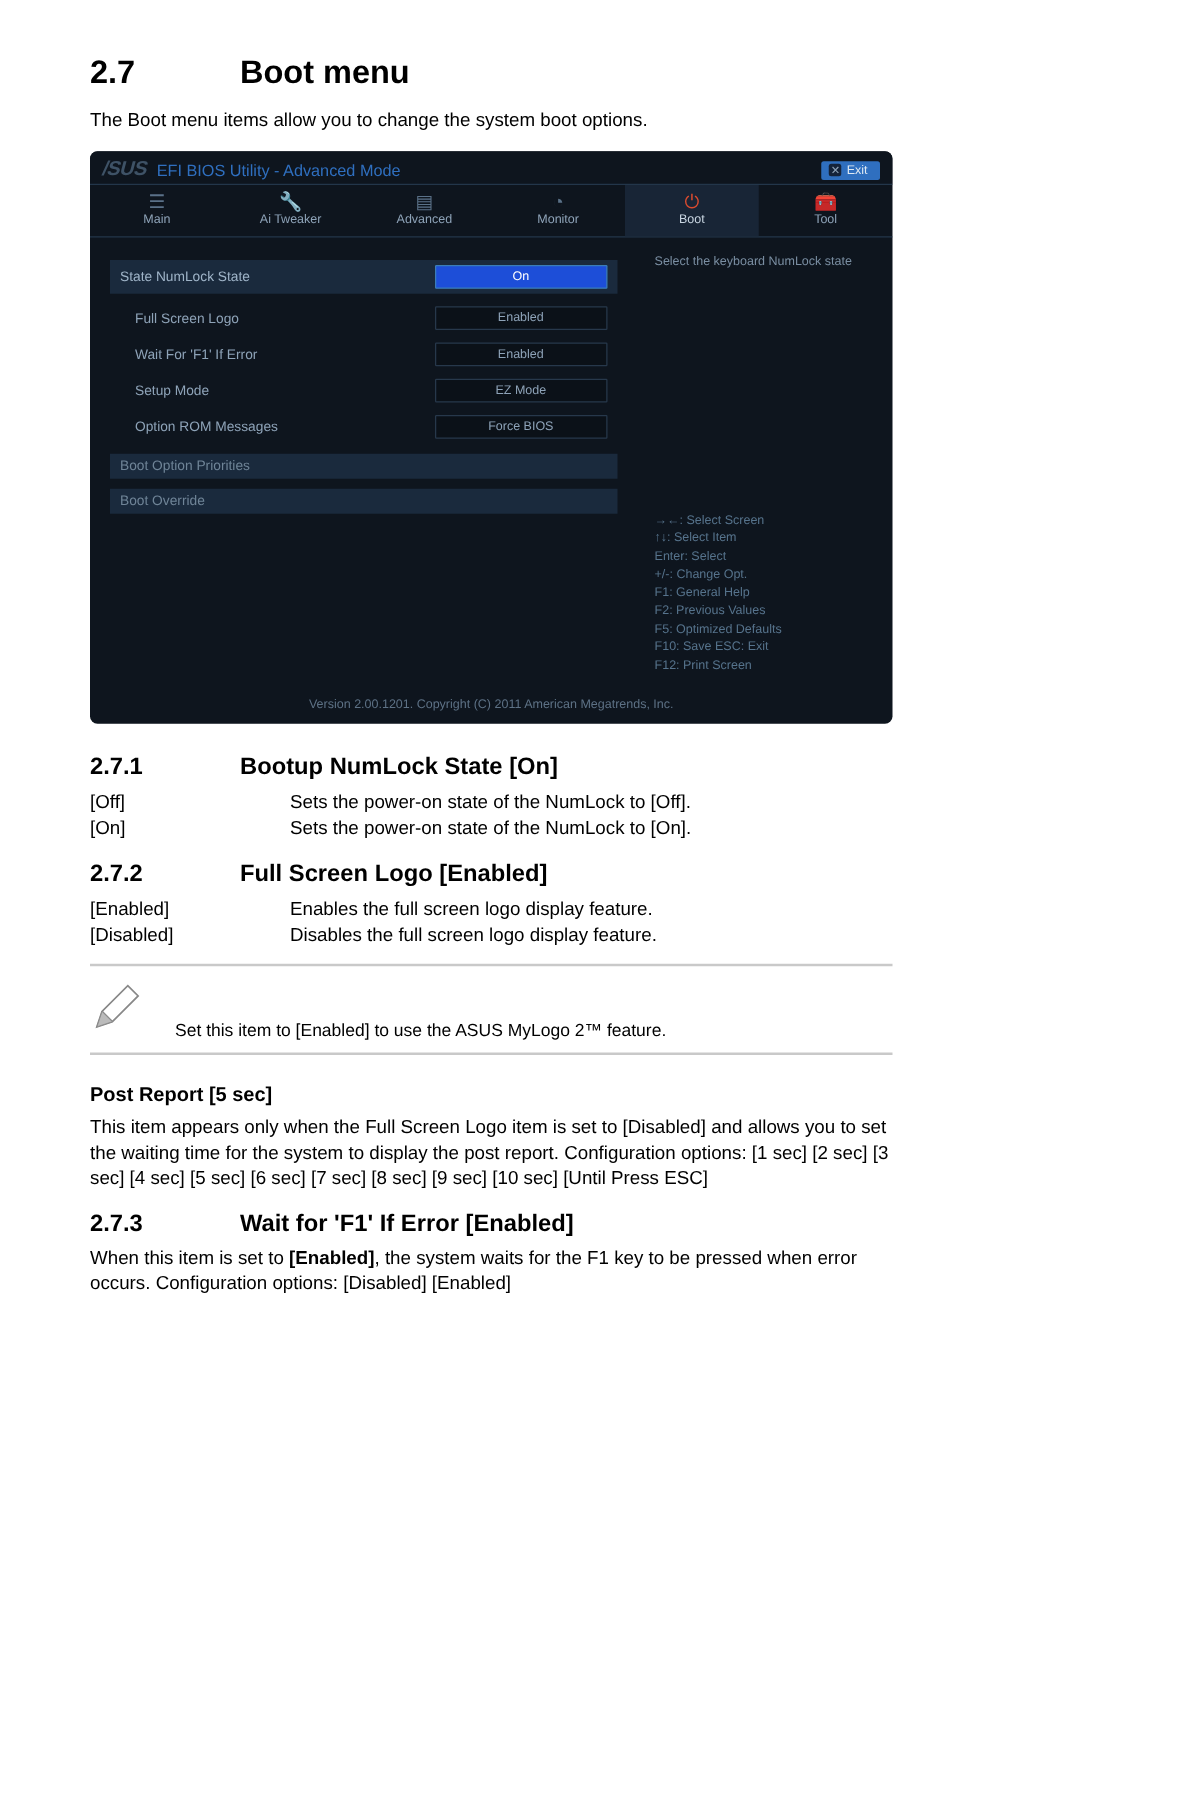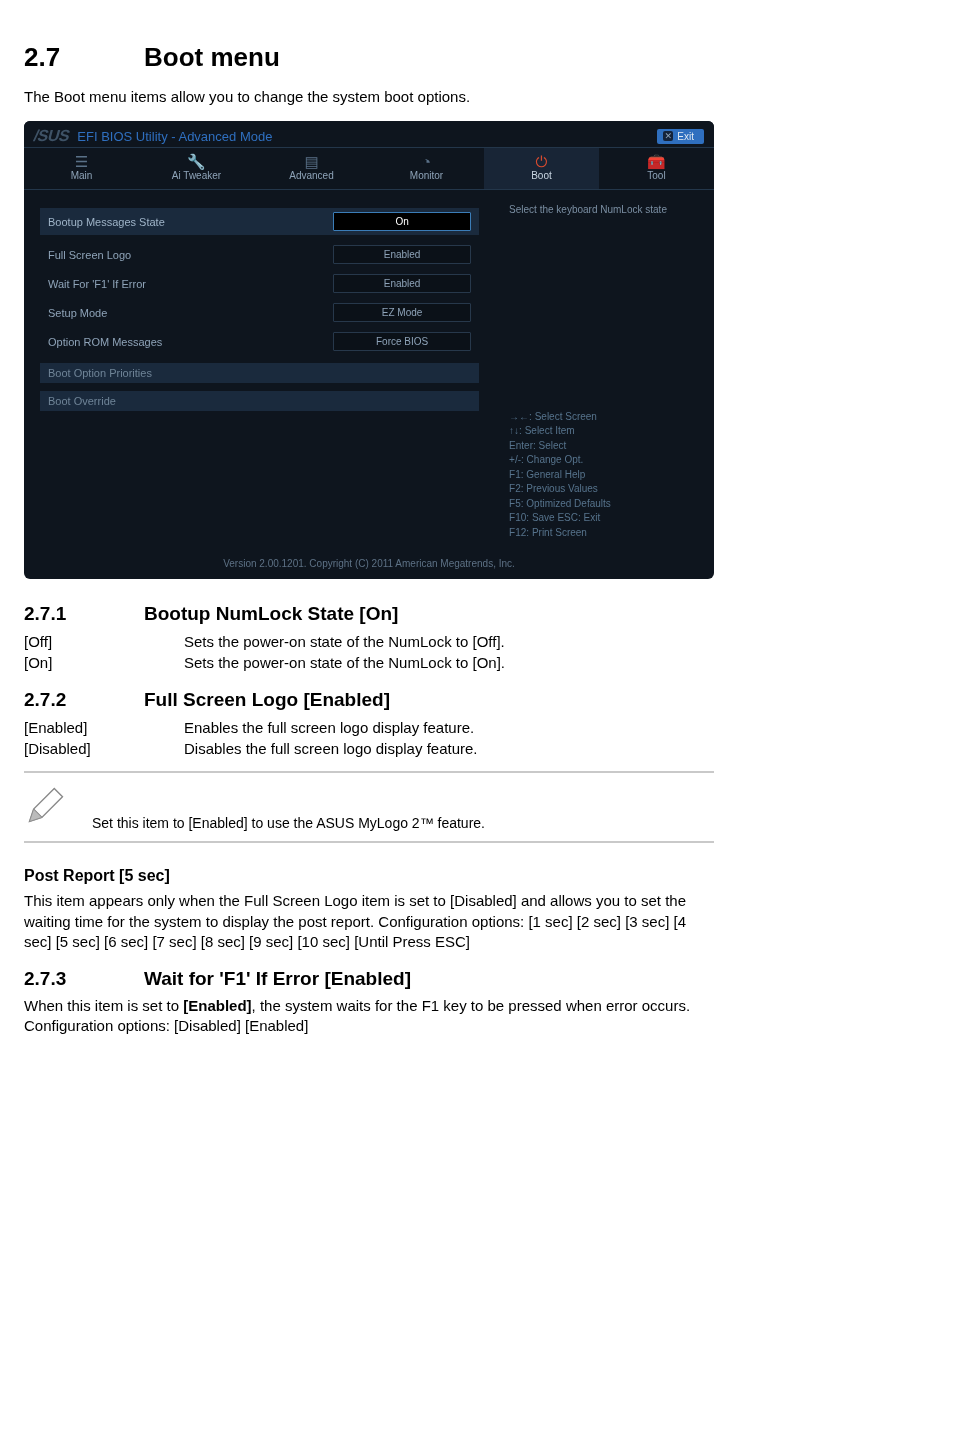--- a/index.html
+++ b/index.html
@@ -4,21 +4,21 @@
 <style>
   html, body {
     margin: 0;
     padding: 0;
     background: #fff;
     font-family: Arial, Helvetica, sans-serif;
     color: #000;
     width: 954px;
   }
   .page {
-    padding: 42px 56px 30px 24px;
+    padding: 42px 56px 30px 72px;
     box-sizing: border-box;
     width: 770px;
   }
   h1.section-title {
     font-size: 26px;
     font-weight: bold;
     margin: 0 0 14px 0;
   }
   h1 .num { display:inline-block; width:120px; }
   p.body { font-size: 15px; margin: 0 0 14px 0; line-height: 1.35; }
@@ -89,29 +89,30 @@
     display:flex; flex-direction:column;
   }
   .sel-row {
     background:#1a2a3d; color:#9fb4c8;
     padding:4px 8px; font-size:11px;
     margin-bottom: 6px;
   }
   .opt-row {
     color:#8ea3b8; padding:4px 8px; font-size:11px;
     margin-bottom: 2px;
+    margin-left: 12px;
   }
   .val-box {
     display:inline-block;
     min-width:120px; text-align:center;
     background:#0b1118; border:1px solid #27384b;
     padding:3px 8px; font-size:10px; color:#8ea3b8;
     border-radius:1px;
   }
-  .val-box.on { background:#000000; color:#fff; border-color:#3b7db8; }
+  .val-box.on { background:#1d4ed8; color:#fff; border-color:#3b7db8; }
   .list-row { display:flex; align-items:center; }
   .list-row .lbl { flex:1; }
   .section-row {
     background:#1a2a3d; color:#6f8497;
     padding:4px 8px; font-size:11px;
     margin-top:8px; margin-bottom:4px;
   }
   .help-block { margin-top:auto; color:#56738c; font-size:10px; line-height:1.45; }
   .ver { text-align:center; color:#5d7185; font-size:10px; padding:8px 0 10px 0; }
 
@@ -182,21 +183,21 @@
       </div>
       <div class="tab">
         <span class="tab-icon">🧰</span>
         <span class="tab-label">Tool</span>
       </div>
     </div>
 
     <div class="bios-body">
       <div class="left-pane">
         <div class="list-row sel-row">
-          <span class="lbl">Bootup Messages State</span>
+          <span class="lbl">State NumLock State</span>
           <span class="val-box on">On</span>
         </div>
         <div class="list-row opt-row">
           <span class="lbl">Full Screen Logo</span>
           <span class="val-box">Enabled</span>
         </div>
         <div class="list-row opt-row">
           <span class="lbl">Wait For 'F1' If Error</span>
           <span class="val-box">Enabled</span>
         </div>

